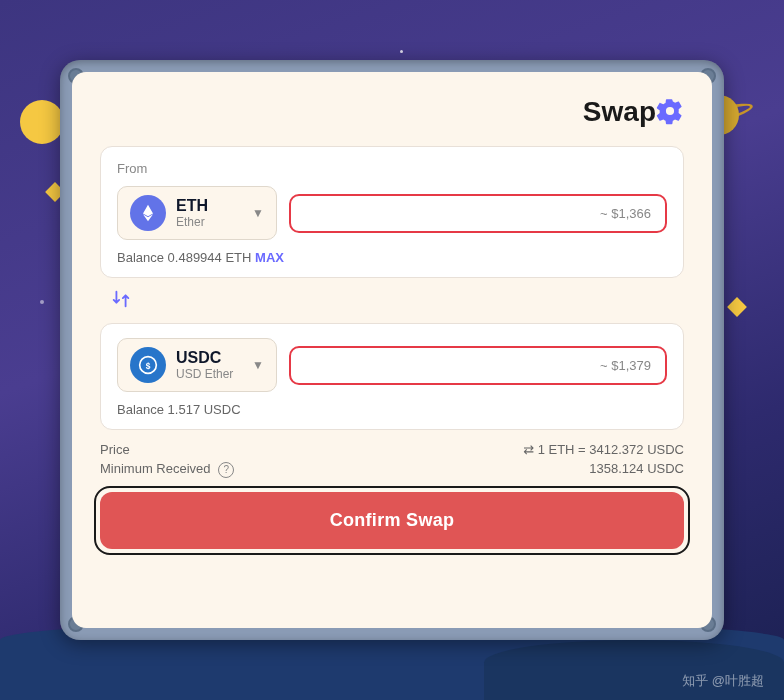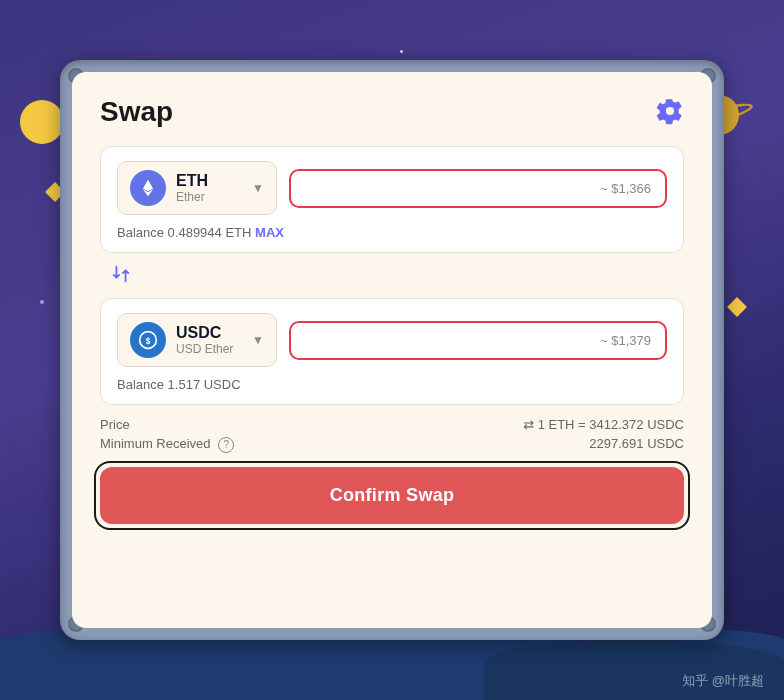--- a/index.html
+++ b/index.html
@@ -132,21 +132,21 @@
       border-radius: 14px;
       width: 100%;
       height: 100%;
       padding: 24px 28px 20px;
       position: relative;
     }
 
     
     .card-header {
       display: flex;
-      justify-content: space-between;
+      justify-content: flex-end;
       align-items: center;
       margin-bottom: 18px;
     }
     .card-title {
       font-size: 28px;
       font-weight: 800;
       color: #1a1a1a;
     }
     .gear-icon {
       width: 28px;
@@ -400,20 +400,21 @@
     <div class="card-header">
       <span class="card-title">Swap</span>
       <button style="background:none;border:none;cursor:pointer;padding:0;">
         <svg class="gear-icon" viewBox="0 0 24 24" fill="#6a6aff">
           <path d="M12 15.5A3.5 3.5 0 0 1 8.5 12 3.5 3.5 0 0 1 12 8.5a3.5 3.5 0 0 1 3.5 3.5 3.5 3.5 0 0 1-3.5 3.5m7.43-2.92c.04-.34.07-.68.07-1.08s-.03-.74-.07-1.08l2.32-1.82c.21-.16.27-.45.14-.68l-2.2-3.81c-.13-.23-.42-.31-.65-.23l-2.74 1.1c-.57-.43-1.18-.79-1.85-1.06L14 2.42c-.04-.26-.27-.42-.54-.42h-4.4c-.27 0-.5.16-.54.42L8.19 5.09c-.67.27-1.28.63-1.85 1.06L3.6 5.05c-.23-.08-.52 0-.65.23L.75 9.09c-.13.23-.07.52.14.68l2.32 1.82c-.04.34-.07.69-.07 1.08s.03.74.07 1.08L.89 15.57c-.21.16-.27.45-.14.68l2.2 3.81c.13.23.42.31.65.23l2.74-1.1c.57.43 1.18.79 1.85 1.06l.36 2.67c.04.26.27.42.54.42h4.4c.27 0 .5-.16.54-.42l.36-2.67c.67-.27 1.28-.63 1.85-1.06l2.74 1.1c.23.08.52 0 .65-.23l2.2-3.81c.13-.23.07-.52-.14-.68l-2.32-1.82z"></path>
         </svg>
       </button>
     </div>
 
     <div class="swap-section">
+      <div class="section-label">From</div>
       <div class="section-row">
 
         <div class="token-selector">
           <div class="token-icon eth">
             <svg width="20" height="20" viewBox="0 0 24 24" fill="white">
               <path d="M12 2L6 12.5l6 3.5 6-3.5L12 2zM6 13.5L12 22l6-8.5-6 3.5-6-3.5z"></path>
             </svg>
           </div>
           <div class="token-info">
             <div class="token-name">ETH</div>
@@ -471,21 +472,21 @@
     <div class="price-info">
       <span>Price</span>
       <span>⇄ 1 ETH = 3412.372 USDC</span>
     </div>
 
     <div class="min-received-row">
       <span>
         <span>Minimum Received</span>
         <span class="info-icon">?</span>
       </span>
-      <span>2297.691 USDC</span>
+      <span>1358.124 USDC</span>
     </div>
 
     <div class="confirm-btn-wrap">
       <div class="confirm-btn-border"></div>
       <button class="confirm-btn">Confirm Swap</button>
     </div>
 
   </div>
 </div>
 

